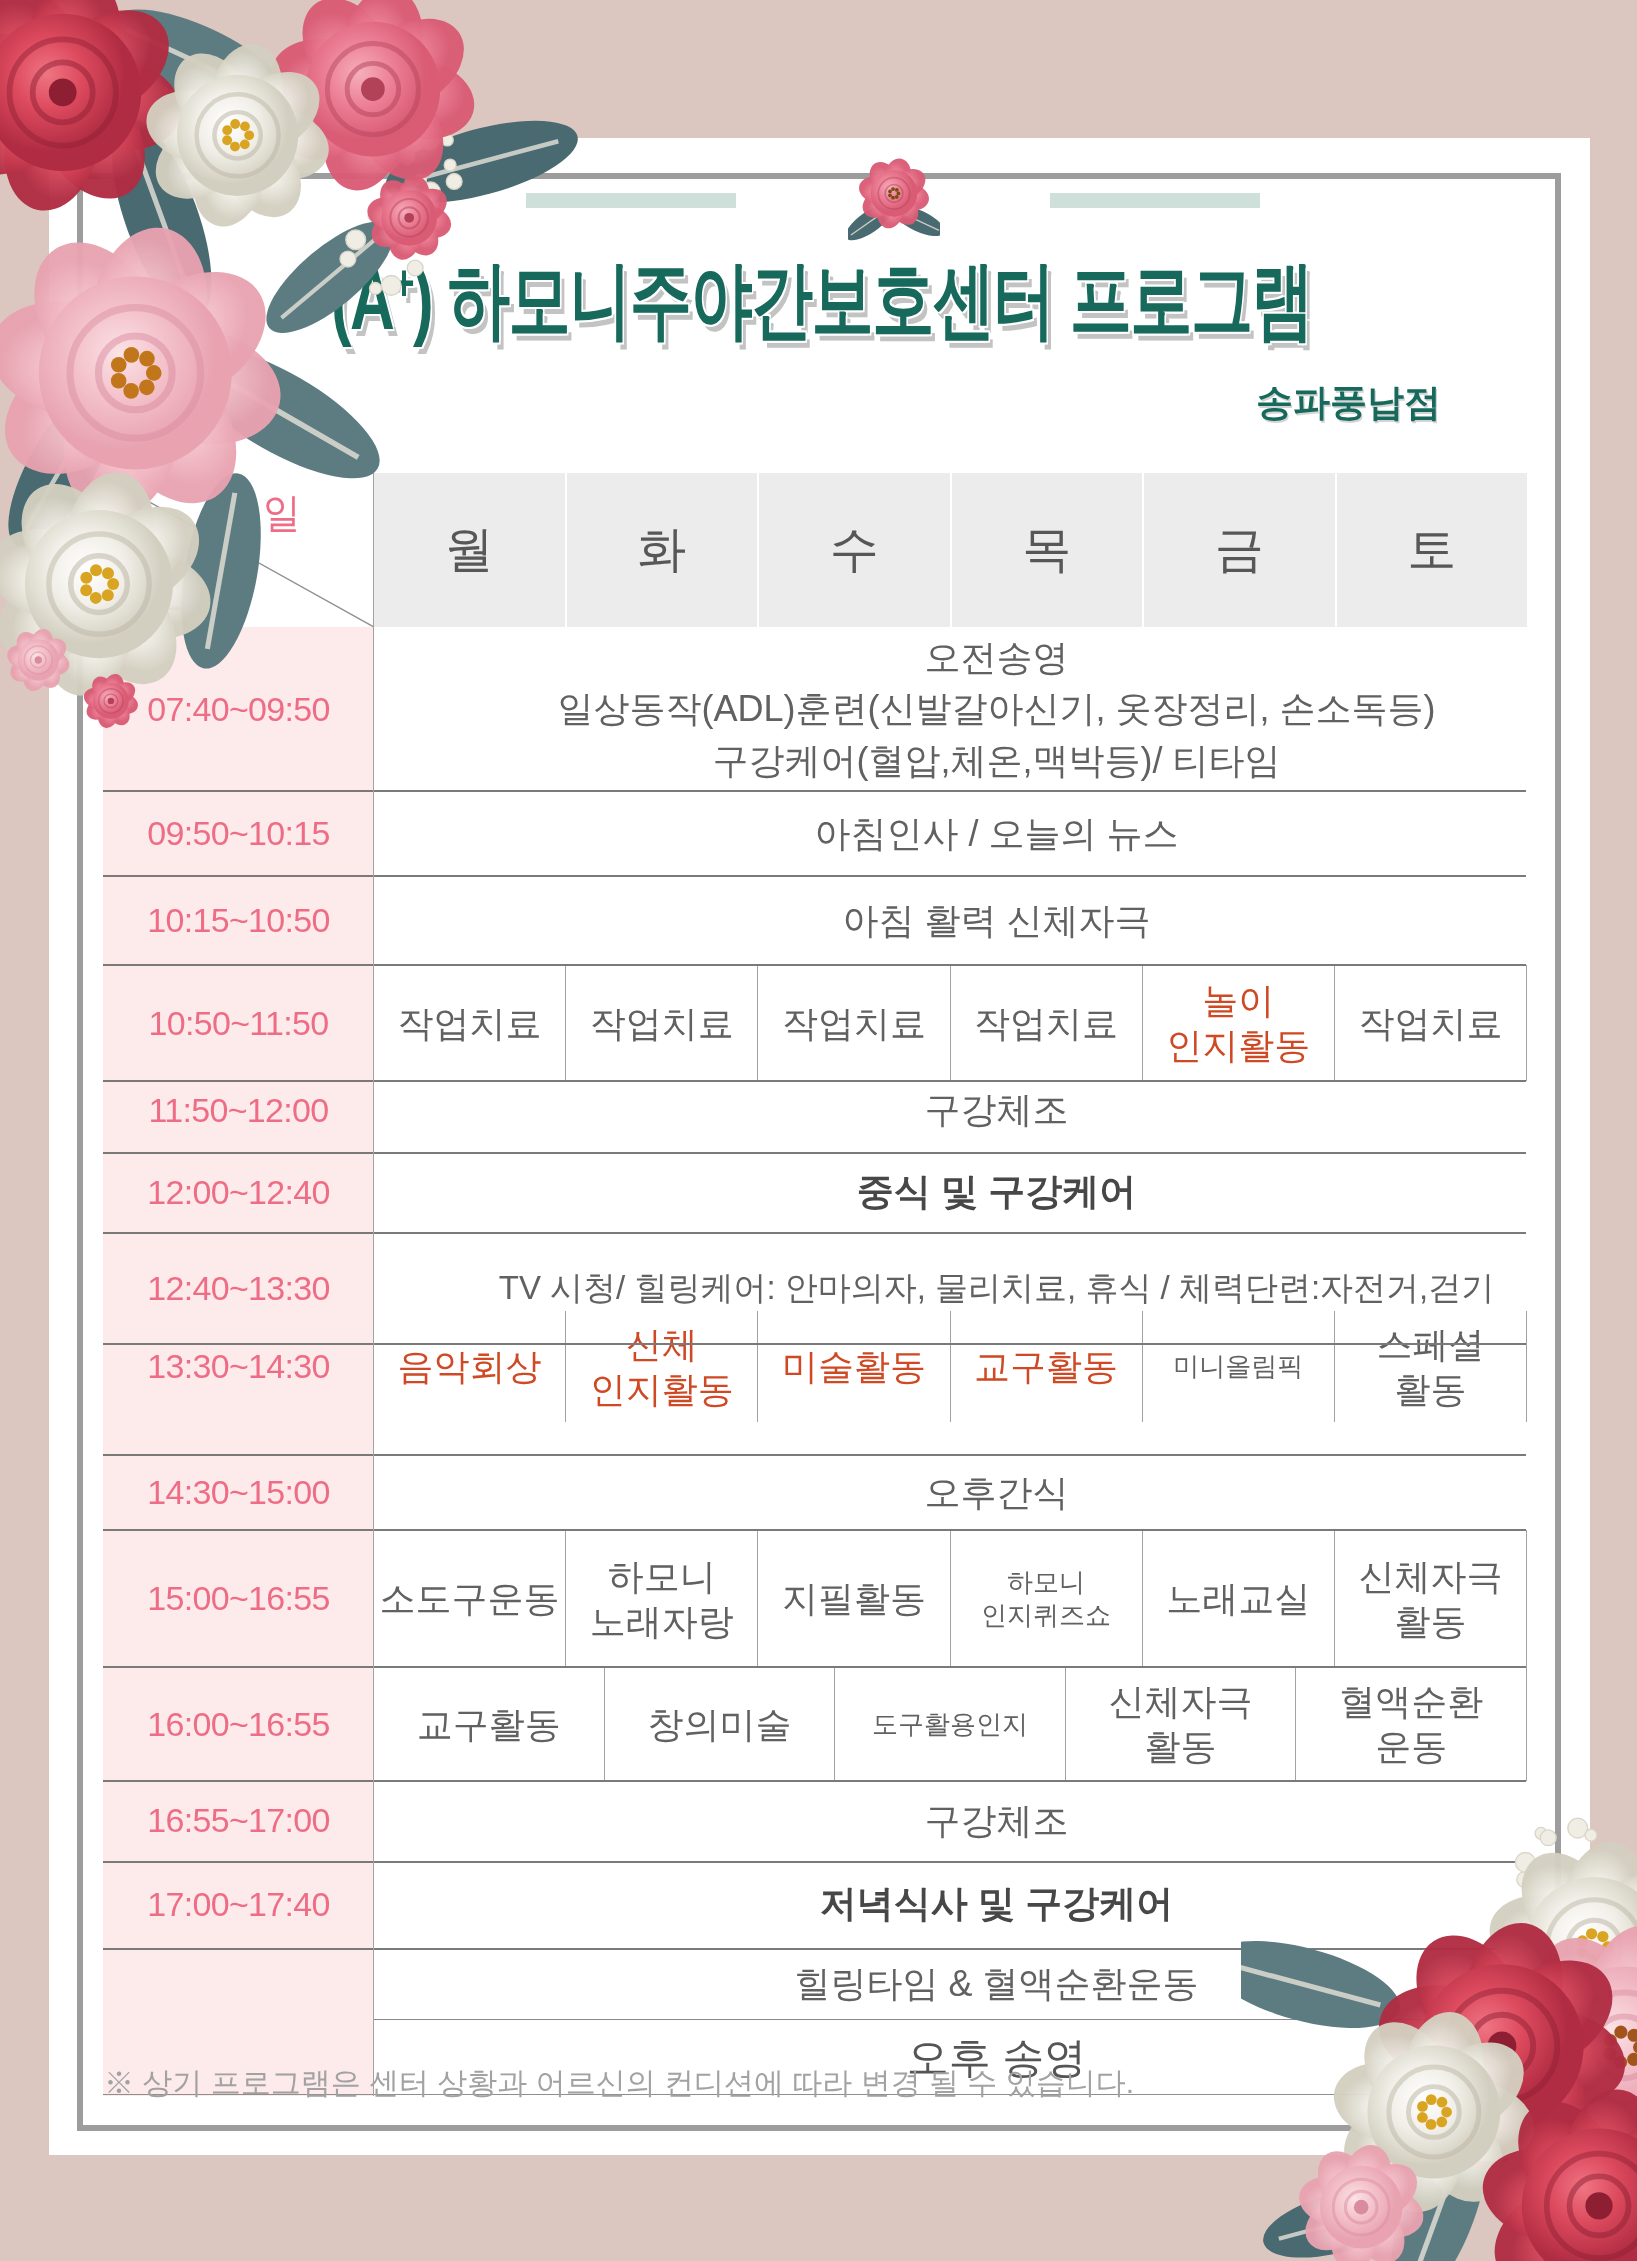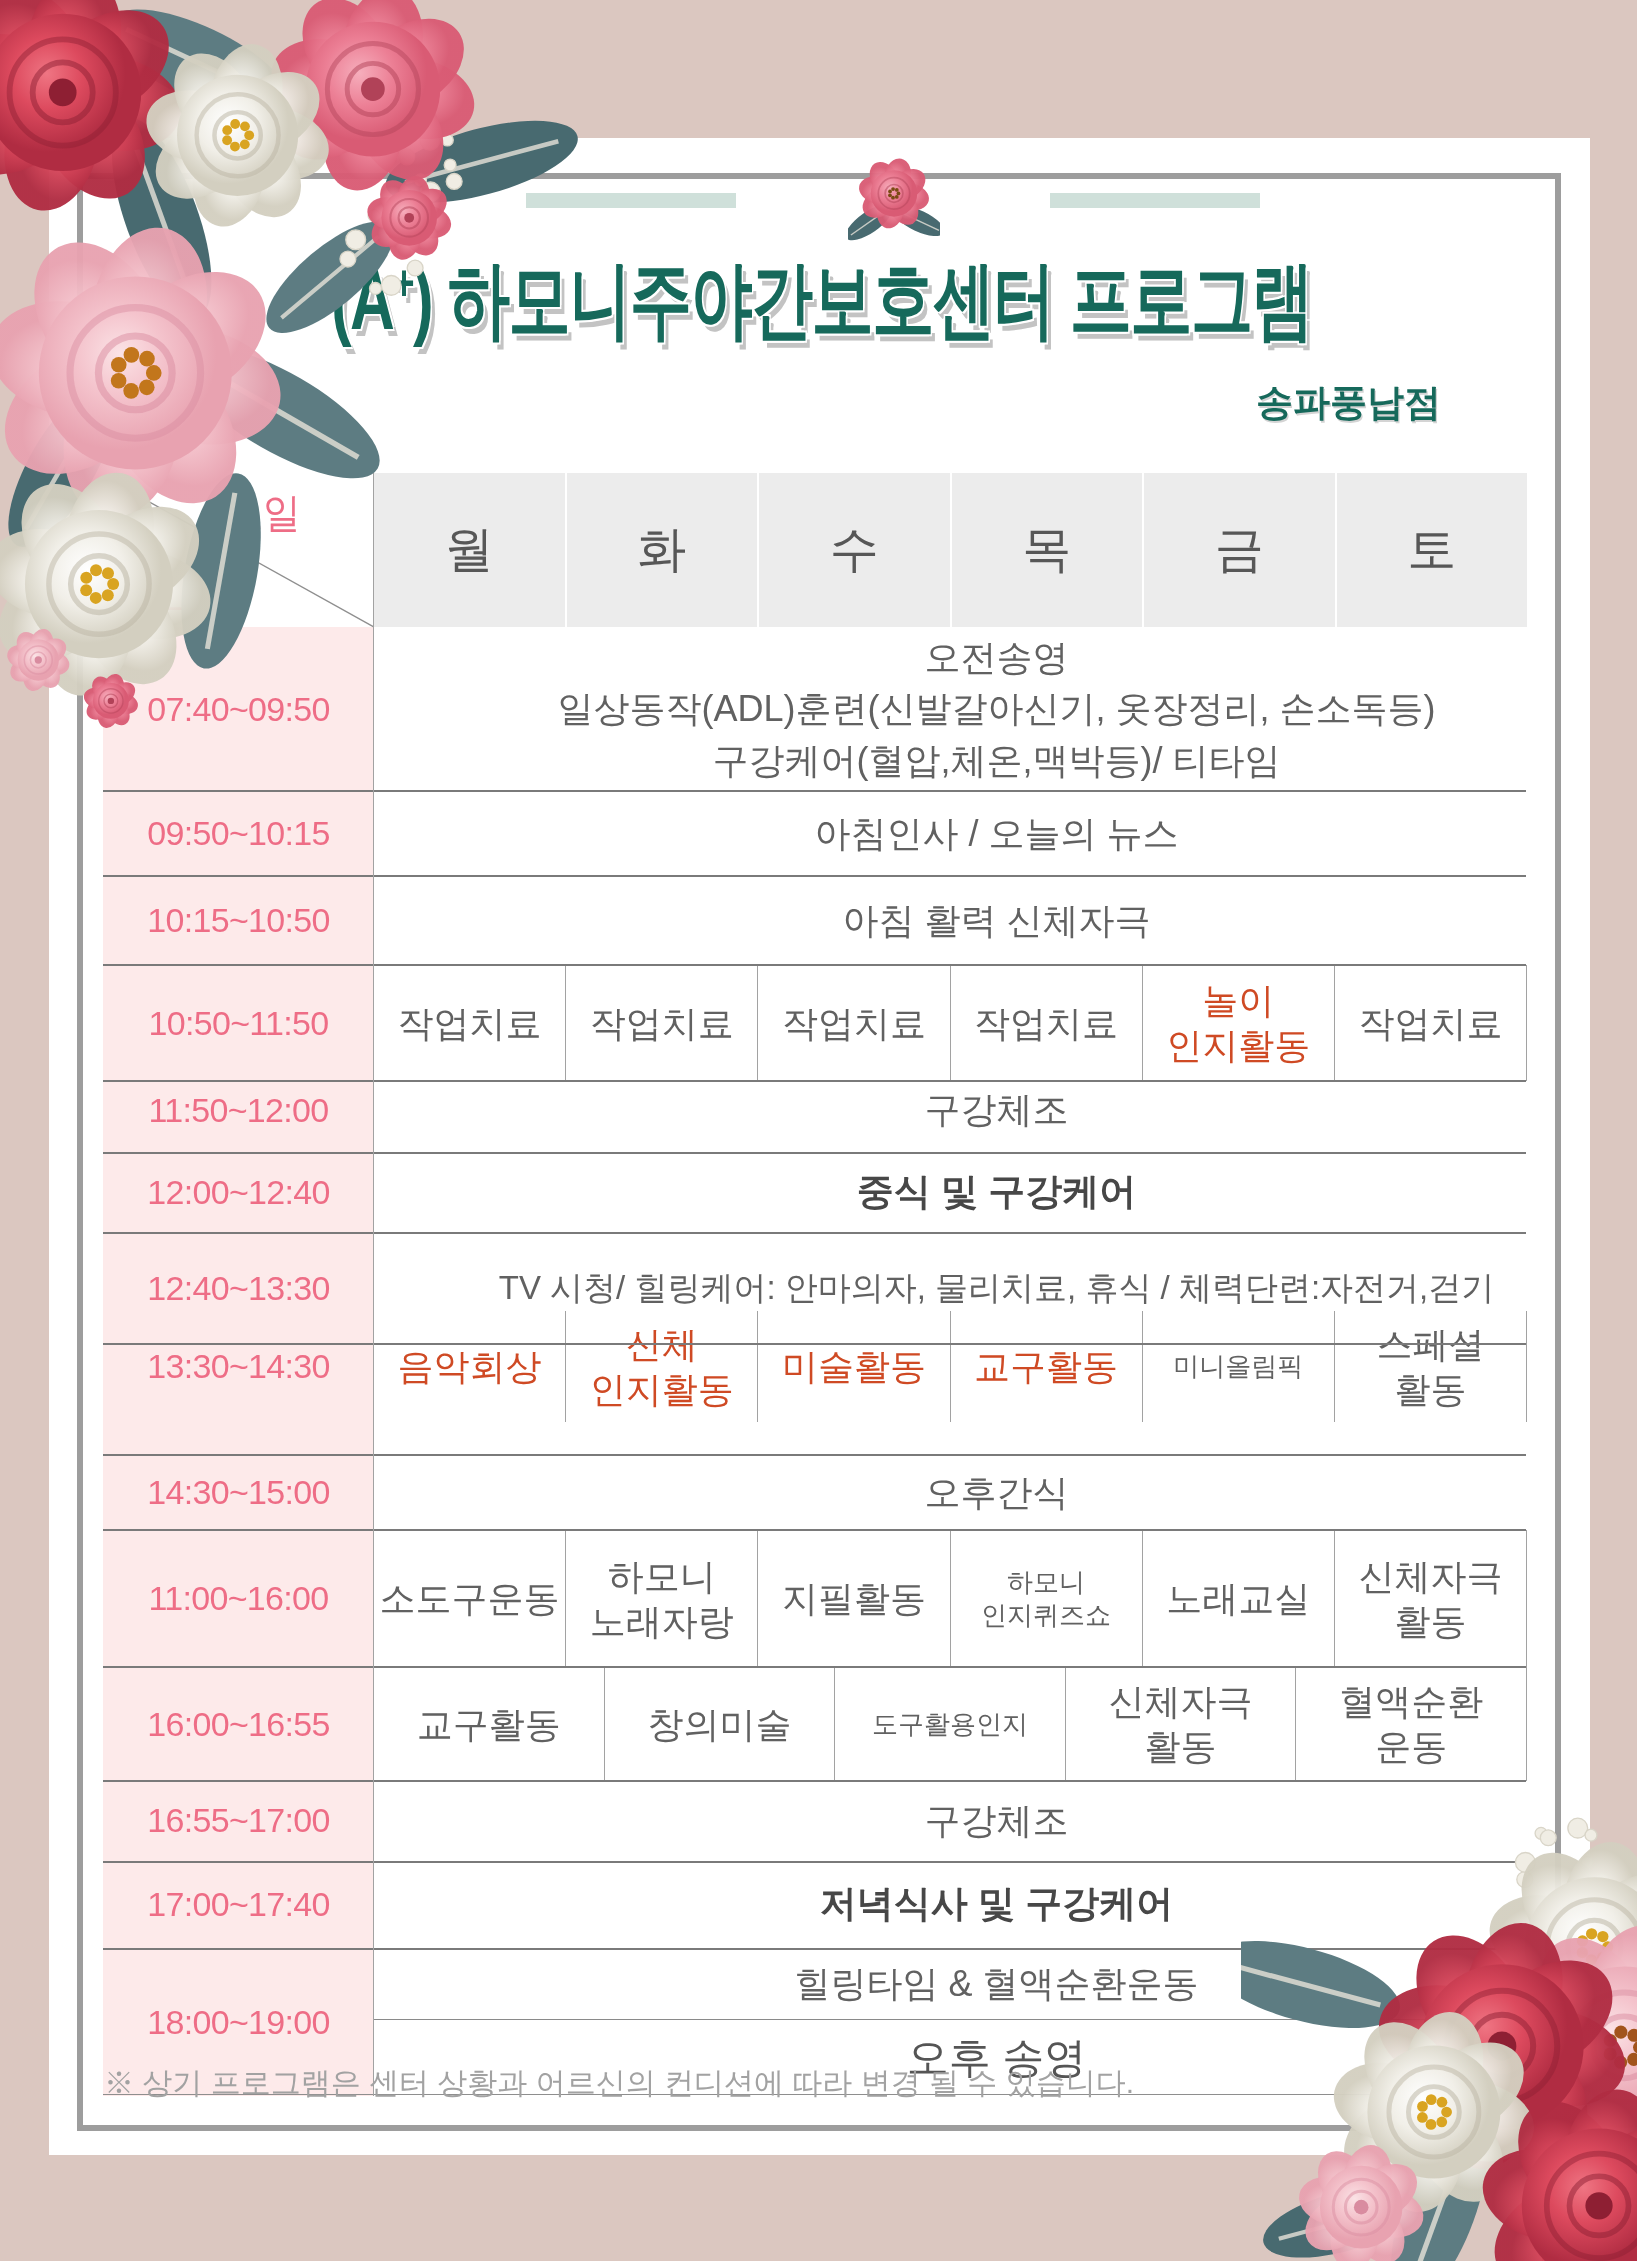--- a/index.html
+++ b/index.html
@@ -173,21 +173,21 @@
             </div>
           </div>
         </div>
         <div class="row" style="top: 982px; height: 75px;">
           <div class="row-time">14:30~15:00</div>
           <div class="row-content merged">
             <div class="line">오후간식</div>
           </div>
         </div>
         <div class="row" style="top: 1057px; height: 137px;">
-          <div class="row-time">11:00~16:00</div>
+          <div class="row-time">15:00~16:55</div>
           <div class="row-content">
             <div class="cellswrap">
               <div class="cell">
                 <div class="line">소도구운동</div>
               </div>
               <div class="cell">
                 <div class="line">하모니</div>
                 <div class="line">노래자랑</div>
               </div>
               <div class="cell">
@@ -237,21 +237,20 @@
             <div class="line">구강체조</div>
           </div>
         </div>
         <div class="row bold" style="top: 1388px; height: 87px;">
           <div class="row-time">17:00~17:40</div>
           <div class="row-content merged">
             <div class="line">저녁식사 및 구강케어</div>
           </div>
         </div>
         <div class="row" style="top: 1476px; height: 147px;">
-          <div class="row-time">18:00~19:00</div>
           <div class="row-content">
             <div class="half merged" style="top: 0px; height: 70px;">
               <div class="line">힐링타임 &amp; 혈액순환운동</div>
             </div>
             <div class="partline" style="left: 0px; top: 70px; width: 1053px;"></div>
             <div class="half merged finale" style="top: 71px; height: 76px;">
               <div class="line">오후 송영</div>
             </div>
           </div>
         </div>

